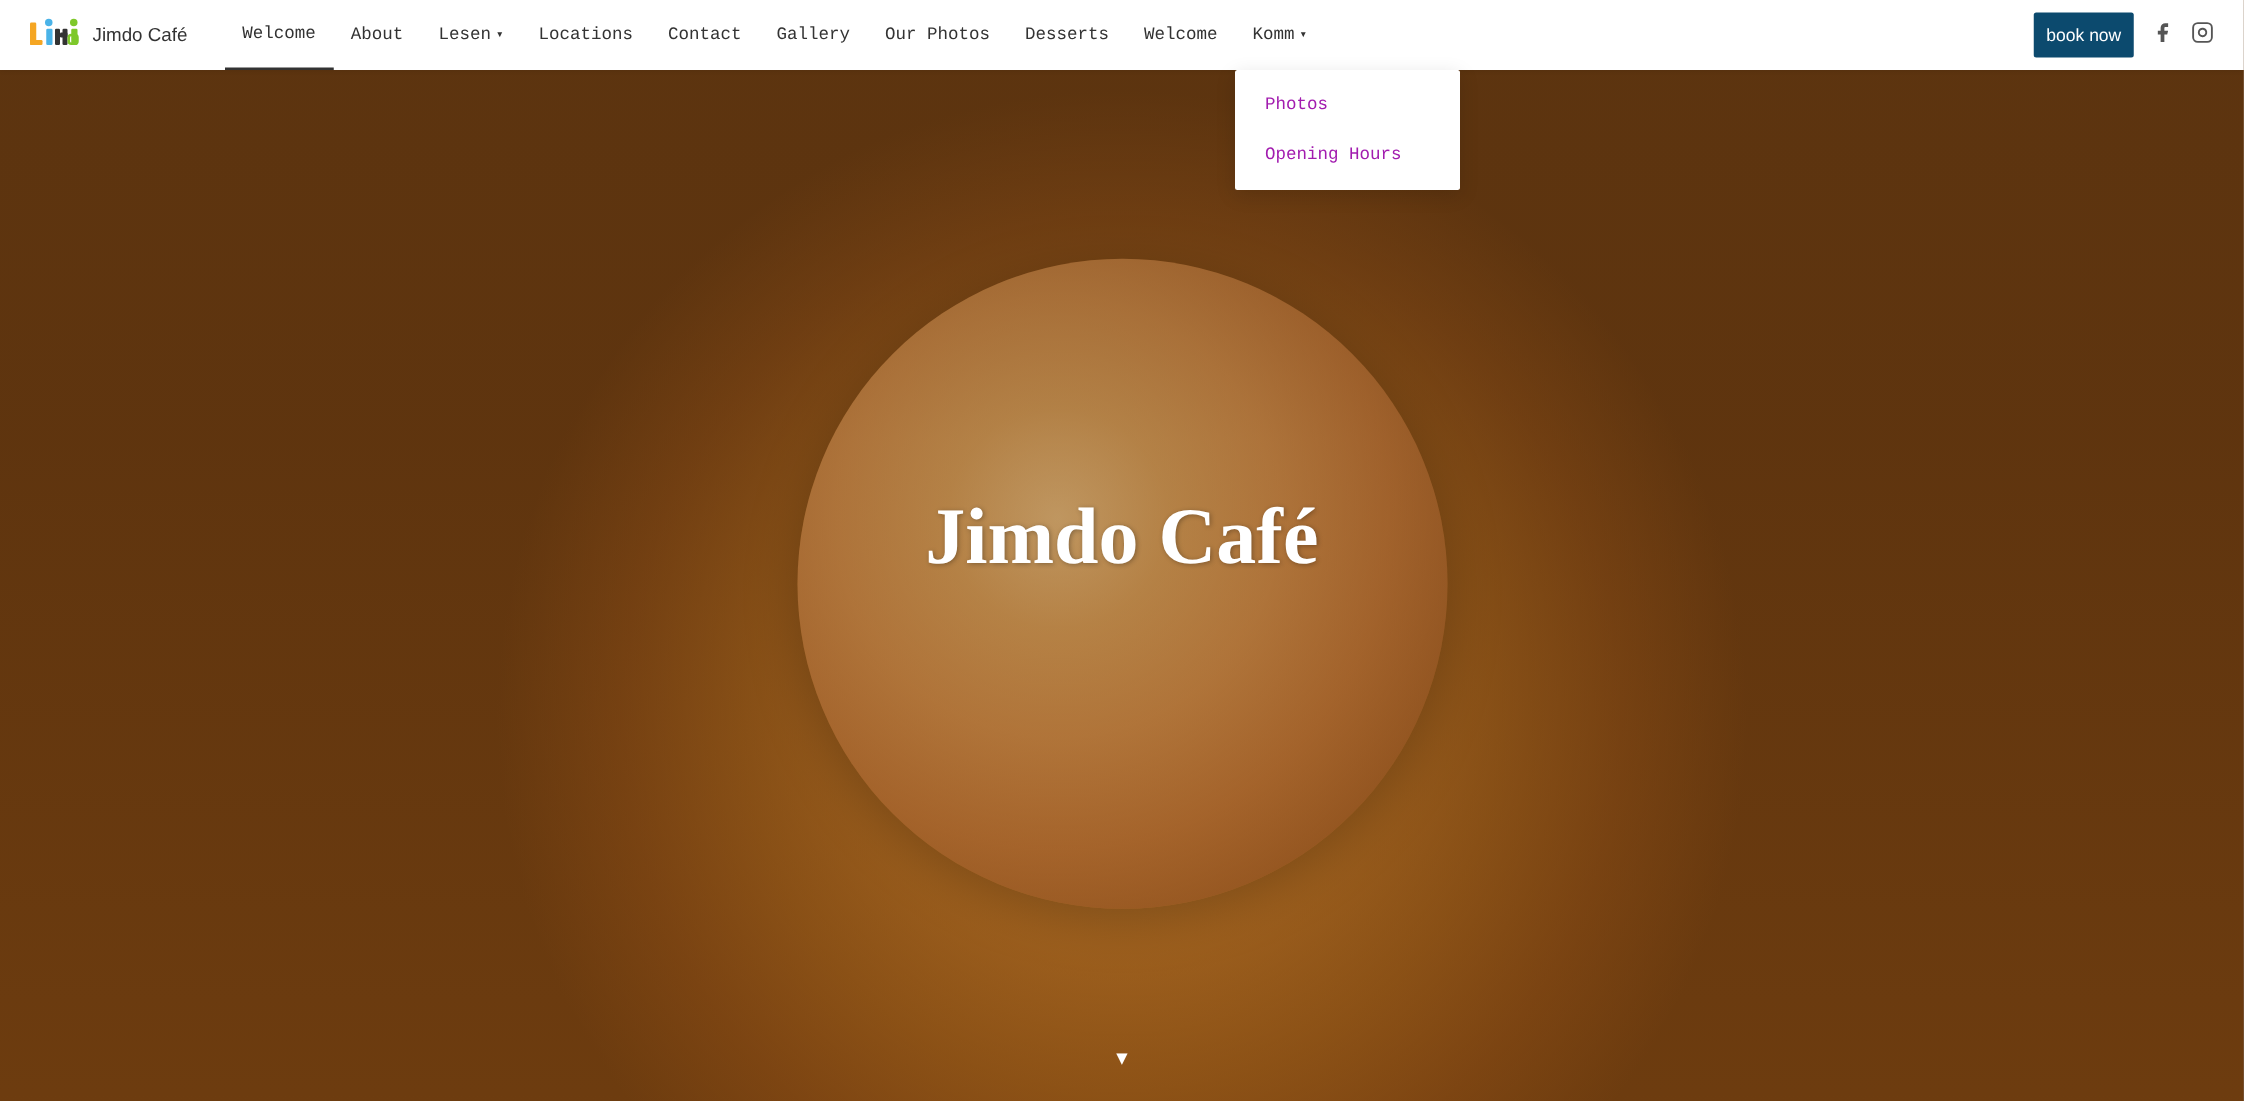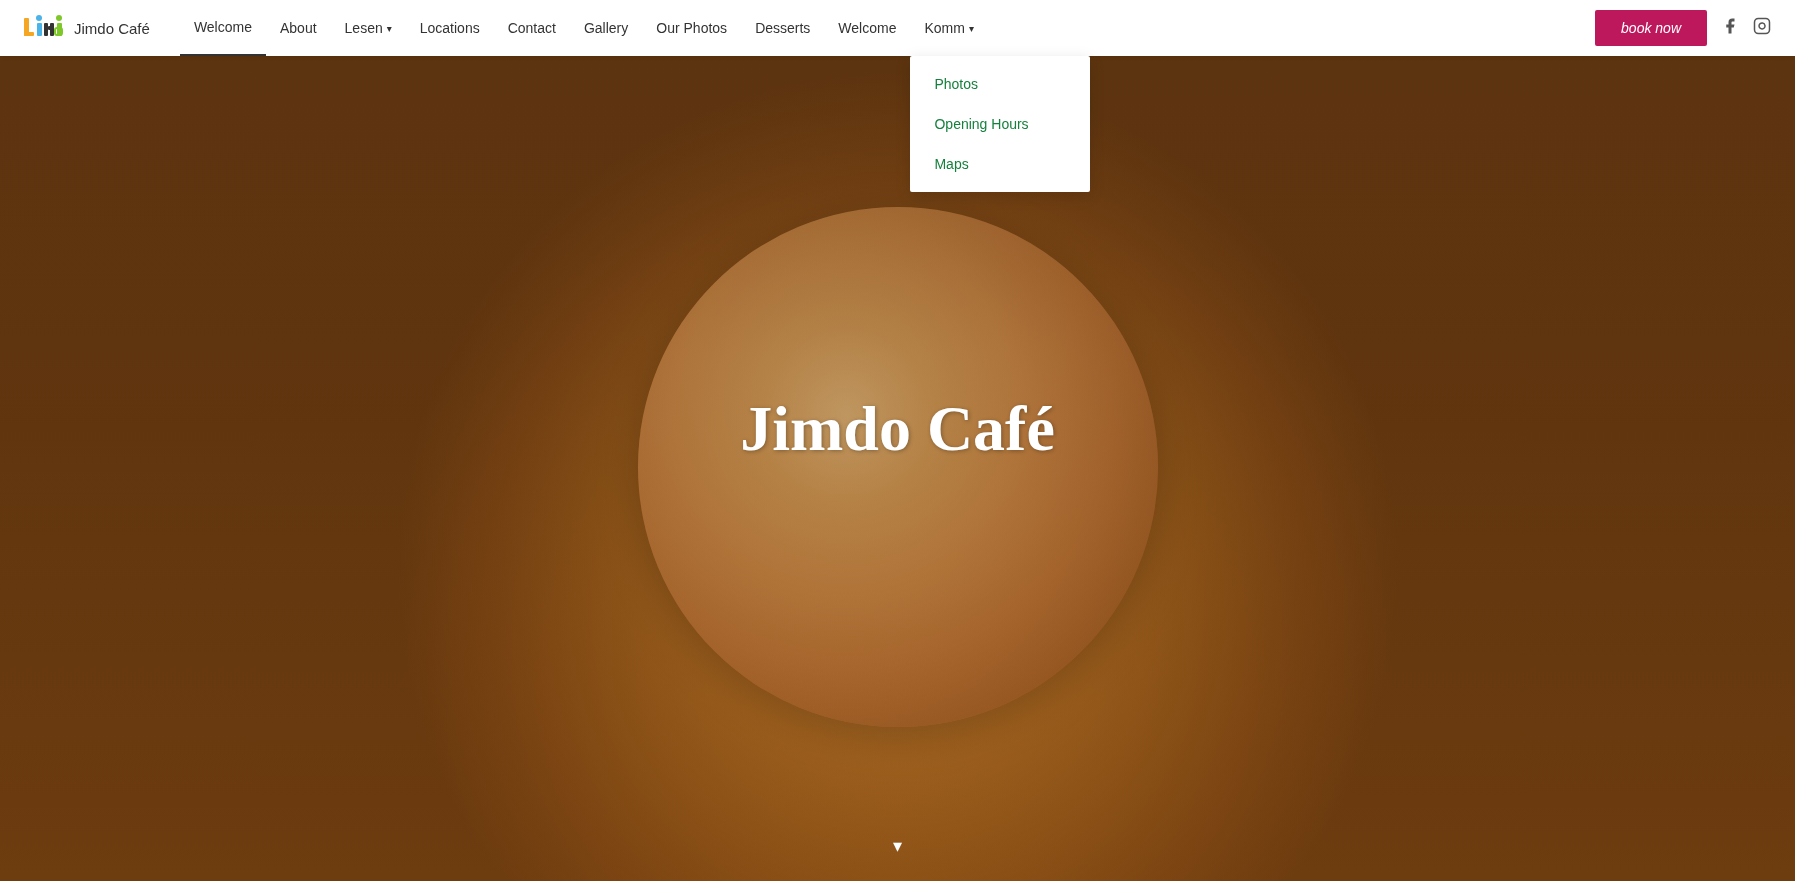--- a/index.html
+++ b/index.html
@@ -17,65 +17,64 @@
     .nav-logo-wrapper {
       display: flex; align-items: center; gap: 10px;
       margin-right: 30px;
     }
     .logo-icon {
       display: flex; align-items: center; gap: 2px;
     }
     .logo-text { font-size: 15px; font-weight: 400; color: #333; }
 
     .nav-links {
-      display: flex; align-items: center; gap: 0; flex: 1;
+      display: flex; align-items: center; gap: 0; flex: 1; font-family: Liberation Mono, monospace;
     }
     .nav-link {
       font-size: 14px; color: #333; text-decoration: none;
       padding: 0 14px; height: 56px; display: flex; align-items: center;
       cursor: pointer; white-space: nowrap;
       position: relative;
     }
     .nav-link.active {
       border-bottom: 2px solid #333;
     }
     .nav-link .chevron {
       margin-left: 4px; font-size: 10px;
     }
     .nav-right {
       display: flex; align-items: center; gap: 14px; margin-left: auto;
     }
     .book-now-btn {
-      background: #be185d;
+      background: #0c4a6e;
       color: #fff;
       border: none;
-      padding: 10px 26px;
+      padding: 10px 10px;
       font-size: 14px;
       cursor: pointer;
       border-radius: 2px;
       font-weight: 400;
-      font-style: italic;
     }
     .social-icon {
       color: #555; font-size: 18px; cursor: pointer; text-decoration: none;
     }
 
     
     .dropdown-container {
       position: absolute; top: 56px; left: 0;
       background: #fff;
       min-width: 180px;
       box-shadow: 0 4px 16px rgba(0,0,0,0.13);
       border-radius: 2px;
       z-index: 200;
       padding: 8px 0;
     }
     .dropdown-item {
       display: block; padding: 12px 24px;
-      font-size: 14px; color: #15803d;
+      font-size: 14px; color: #a21caf;
       cursor: pointer; text-decoration: none;
     }
 
     
     .hero {
       width: 100%; height: 881px;
       position: relative;
       display: flex; align-items: center; justify-content: center;
       overflow: hidden;
     }
@@ -185,21 +184,20 @@
 
     <div class="mehr-wrapper">
       <a class="nav-link">
         <span>Komm</span>
         <span class="chevron">▾</span>
       </a>
 
       <div class="dropdown-container">
         <a class="dropdown-item">Photos</a>
         <a class="dropdown-item">Opening Hours</a>
-        <a class="dropdown-item">Maps</a>
       </div>
     </div>
   </div>
 
   <div class="nav-right">
     <button class="book-now-btn">book now</button>
     <a class="social-icon" title="Facebook">
       <svg width="18" height="18" viewBox="0 0 24 24" fill="#555">
           <path d="M18 2h-3a5 5 0 0 0-5 5v3H7v4h3v8h4v-8h3l1-4h-4V7a1 1 0 0 1 1-1h3z"></path>
         </svg>

